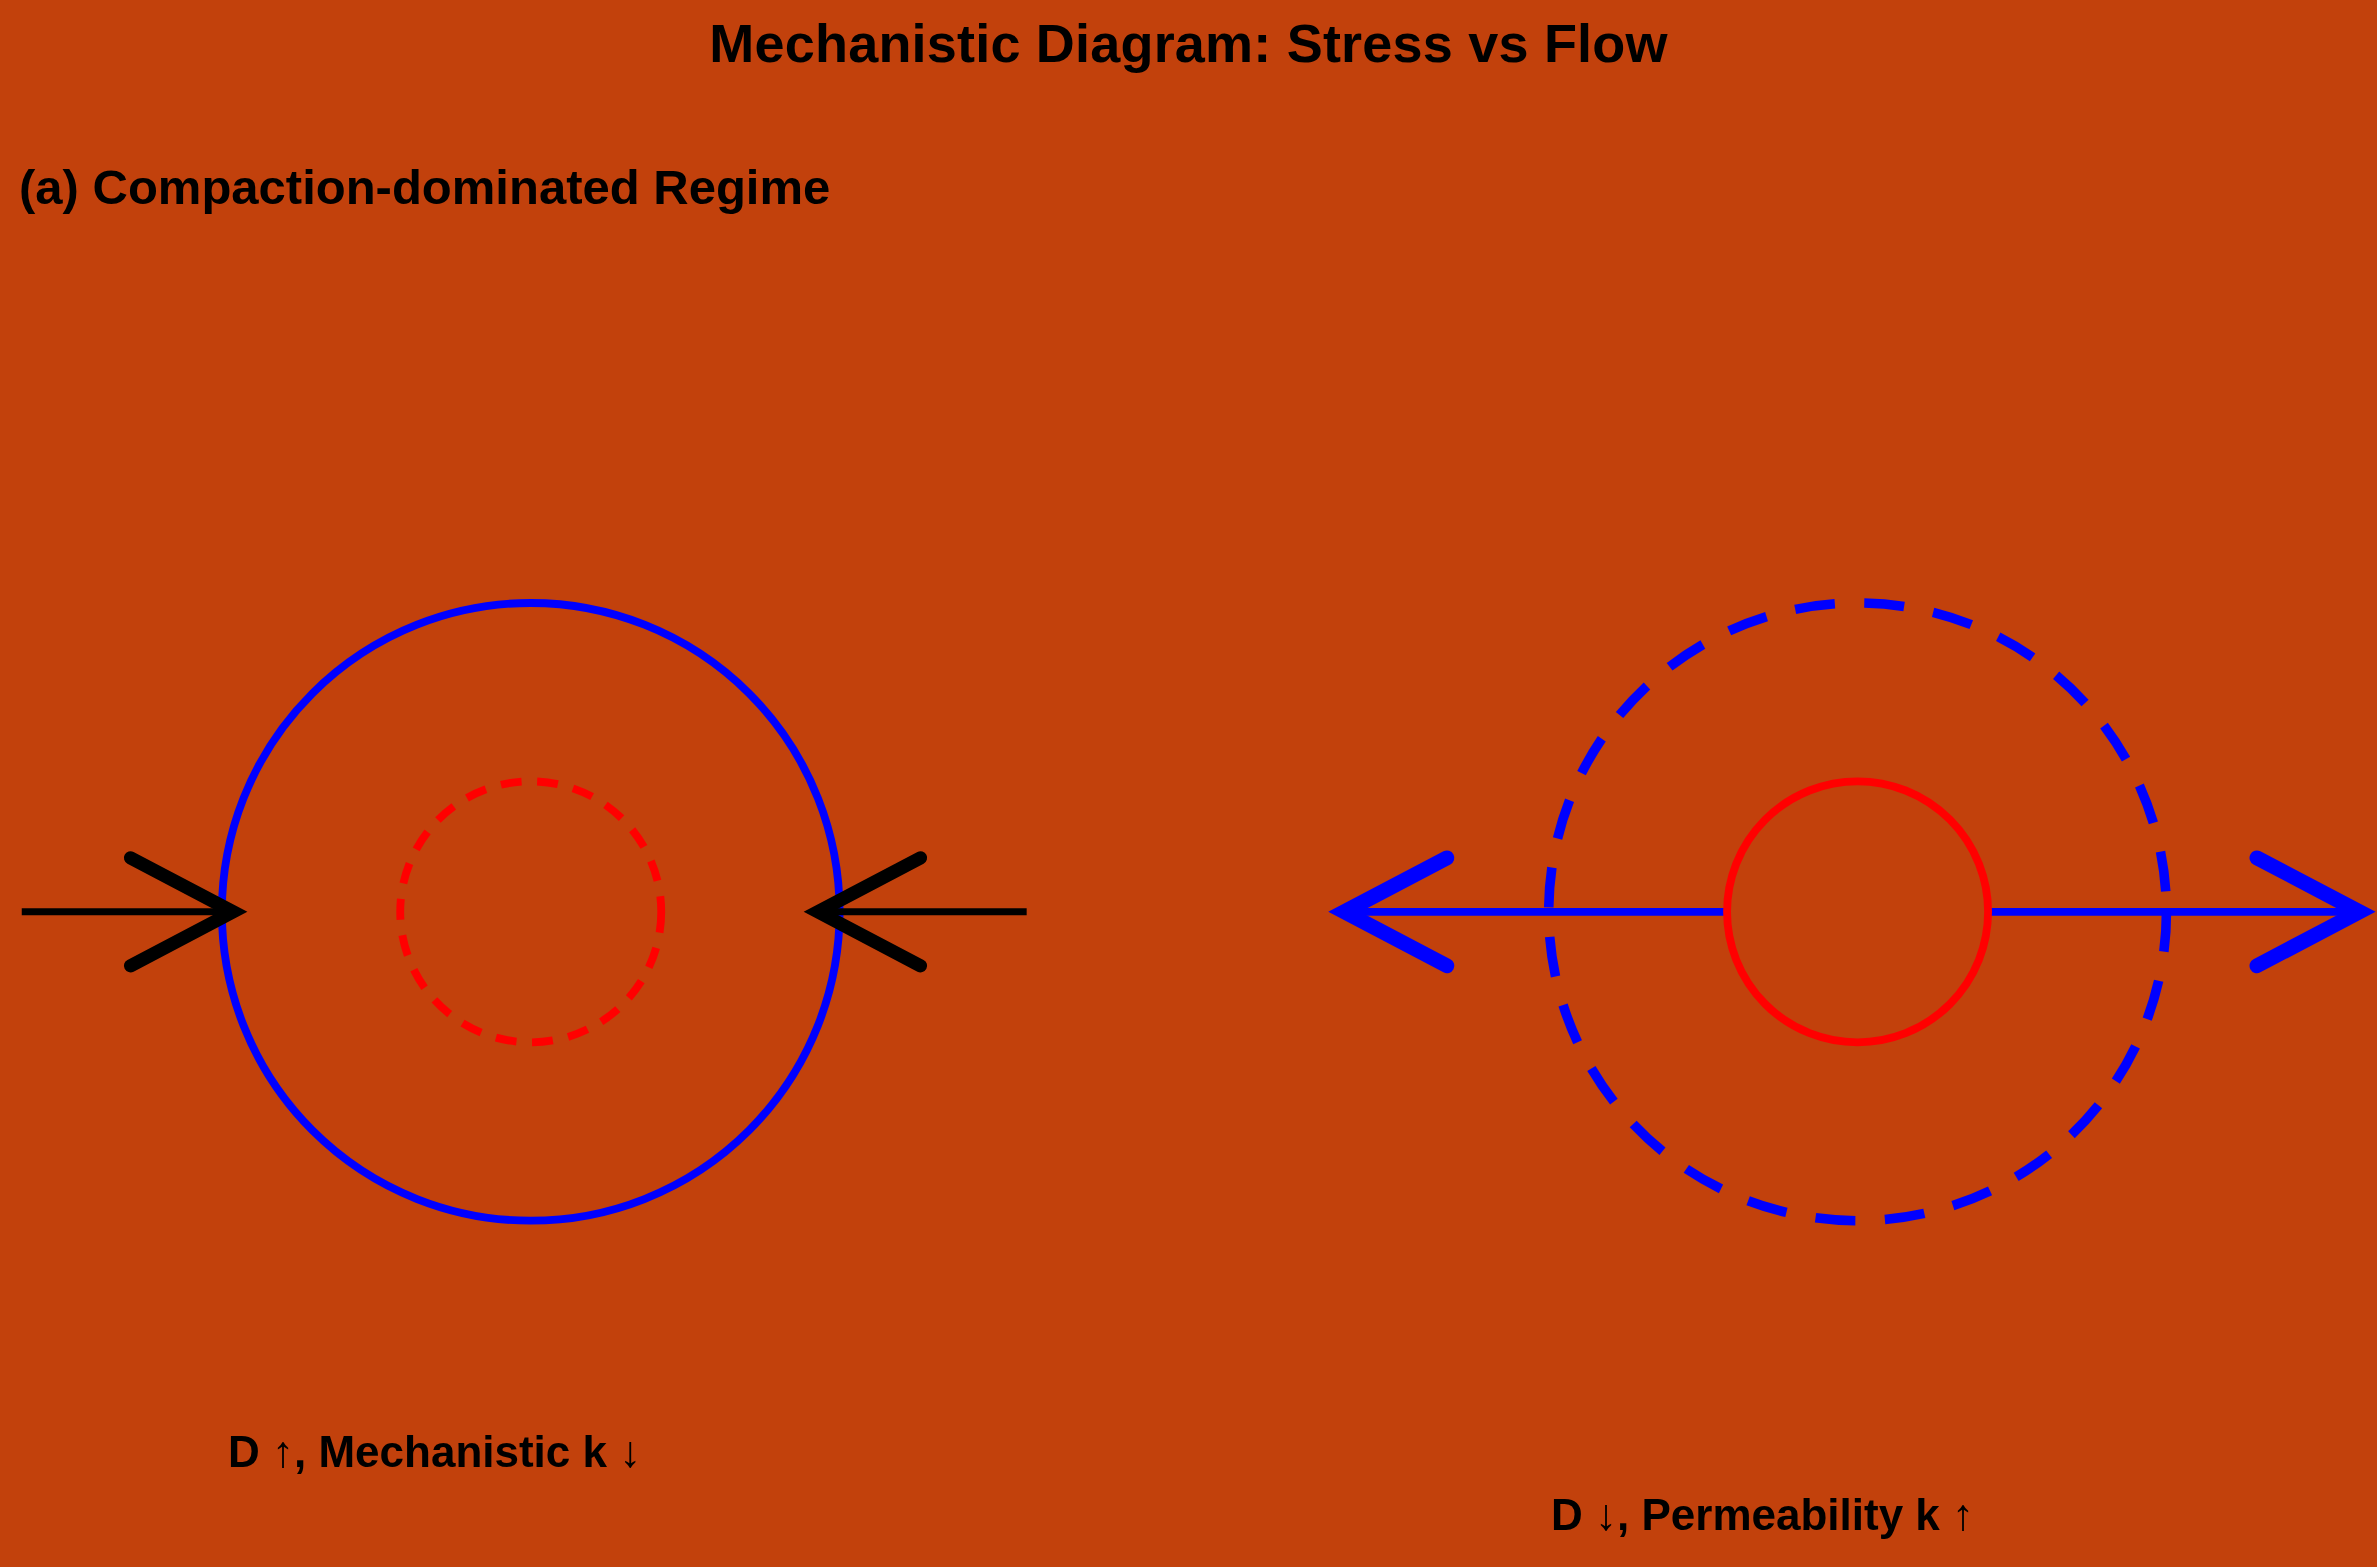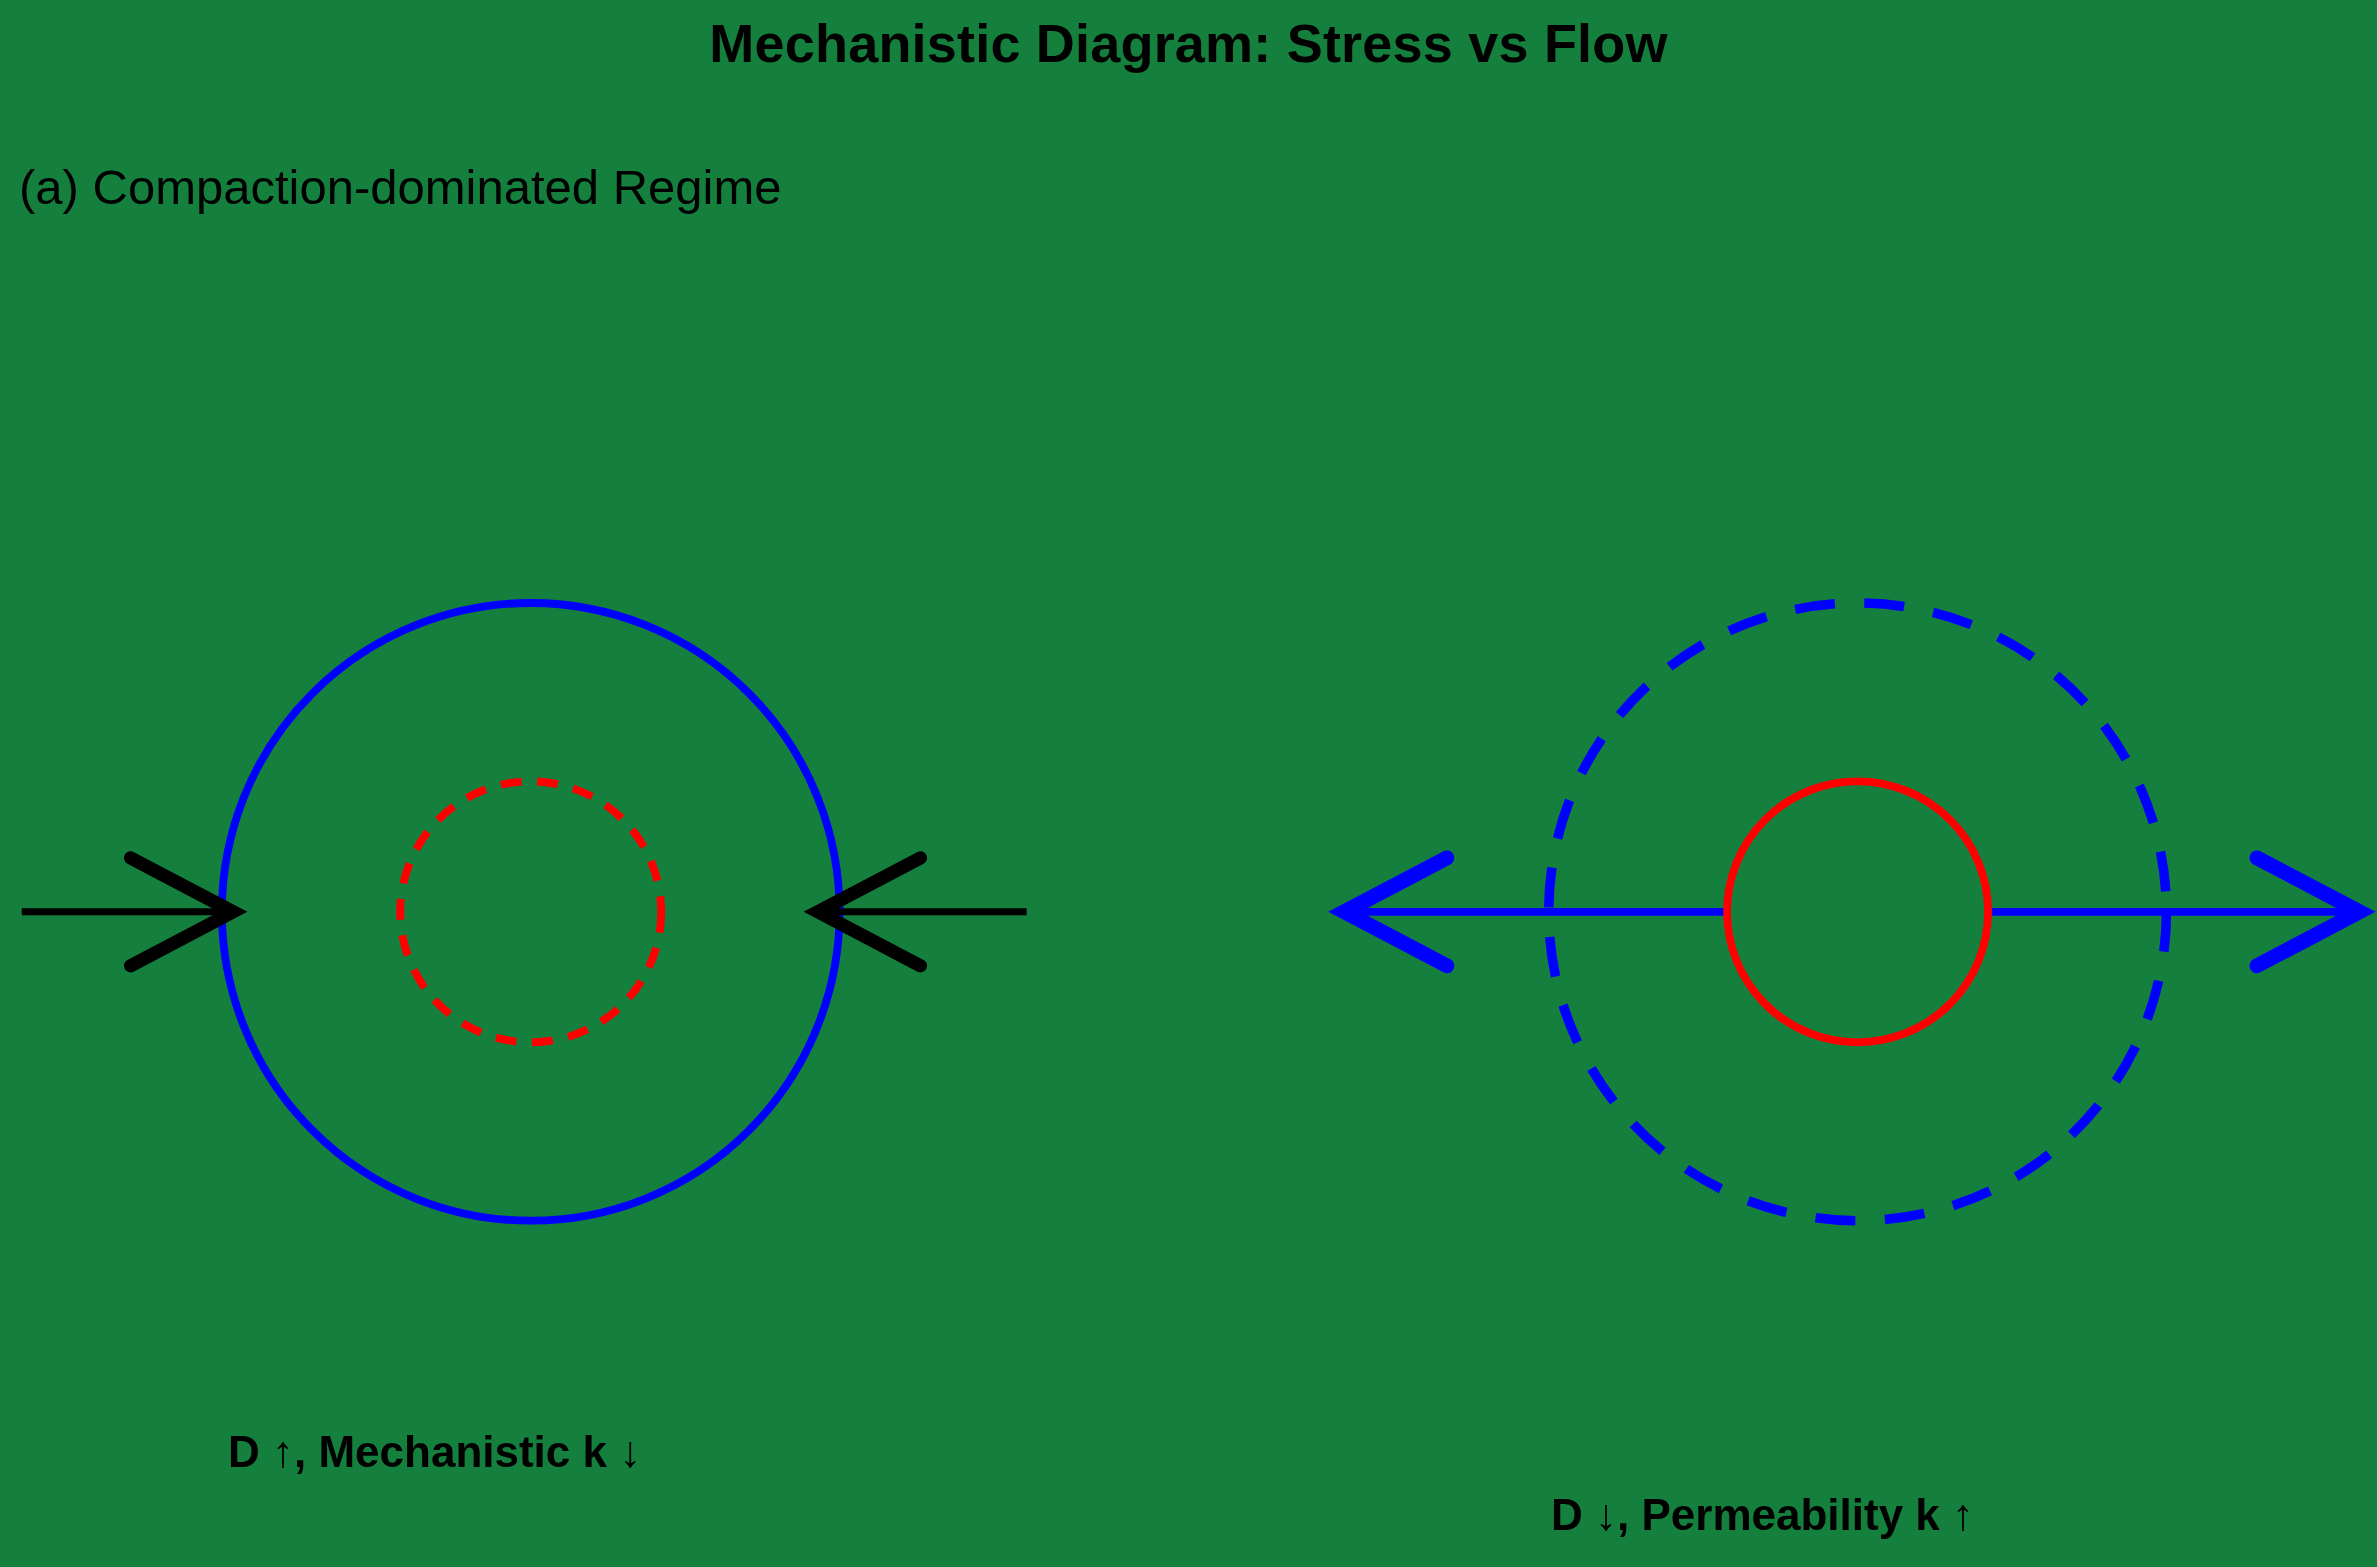--- a/index.html
+++ b/index.html
@@ -30,21 +30,21 @@
     font-size: 54px;
     font-weight: bold;
     letter-spacing: 0.2px;
     white-space: nowrap;
   }
 
   
   .panel-heading {
     position: absolute;
     font-size: 49px;
-    font-weight: normal;
+    font-weight: bold;
     white-space: nowrap;
   }
   #panel-a-heading { left: 19px;   top: 159px; }
   #panel-b-heading { left: 1391px; top: 159px; }
 
   
   .panel-caption {
     position: absolute;
     font-size: 44px;
     font-weight: bold;
@@ -60,21 +60,21 @@
     top: 0;
     width: 2377px;
     height: 1567px;
     overflow: visible;
     pointer-events: none;
   }
 </style>
 </head>
 <body>
 
-<div id="figure" style="width: 2377px; height: 1567px; background: #15803d;">
+<div id="figure" style="width: 2377px; height: 1567px; background: #c2410c;">
 
   <div id="figure-title" style="width: 2377px;">Mechanistic Diagram: Stress vs Flow</div>
 
   <div class="panel-heading" id="panel-a-heading">(a) Compaction-dominated Regime</div>
 
   <div class="panel-caption" id="panel-a-caption">D ↑,  Mechanistic k ↓</div>
 
 
   <div class="panel-caption" id="panel-b-caption">D ↓,  Permeability k ↑</div>
 

